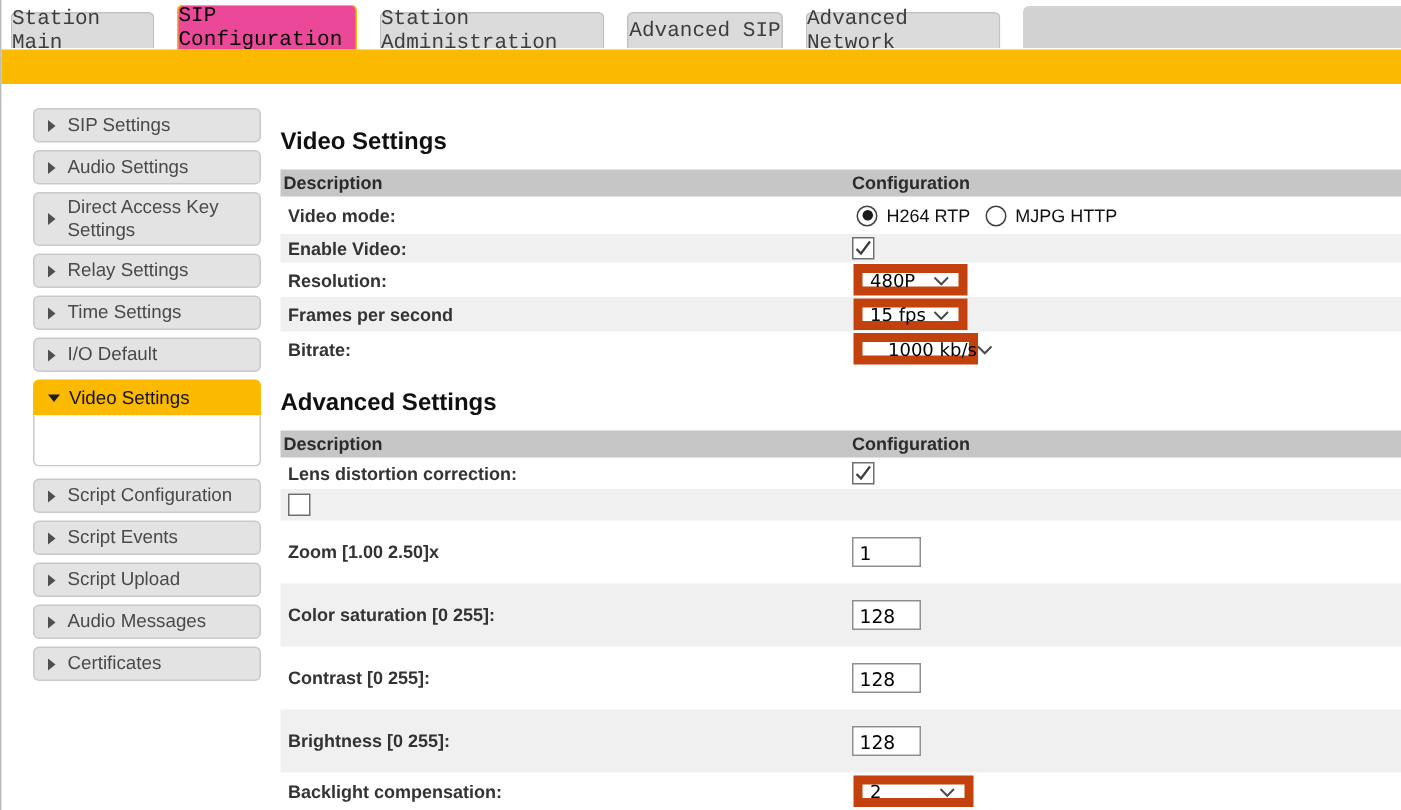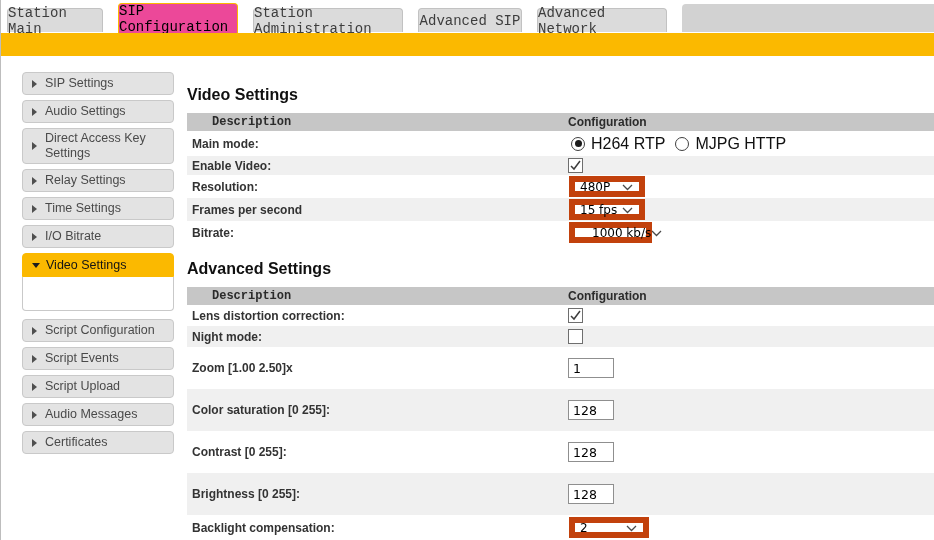--- a/index.html
+++ b/index.html
@@ -19,34 +19,34 @@
   .sb-item { box-sizing:border-box; min-height:23px; margin-bottom:5px; background:#E3E3E3; border:1px solid #C9C9C9; border-radius:4px; display:flex; align-items:center; padding:2px 17px 2px 9px; font-size:12.5px; color:#4A4A4A; line-height:15px; }
   .arr-right { width:0; height:0; border-left:5px solid #4F4F4F; border-top:4px solid transparent; border-bottom:4px solid transparent; margin-right:8px; flex:none; }
   .arr-down { width:0; height:0; border-top:5px solid #1d1d1d; border-left:4px solid transparent; border-right:4px solid transparent; margin-right:6px; flex:none; }
   .sb-group { margin-bottom:8px; }
   .sb-head { box-sizing:border-box; height:24px; background:#FBB900; border:1px solid #FBB900; border-radius:4px 4px 0 0; display:flex; align-items:center; padding:0 6px 0 9px; font-size:12.5px; color:#141414; }
   .sb-panel { box-sizing:border-box; height:34px; background:#fff; border:1px solid #C9C9C9; border-top:none; border-radius:0 0 4px 4px; }
   .main { position:absolute; left:187px; top:80px; width:747px; }
   .section-title { font-size:16px; font-weight:bold; color:#101010; margin:16px 0 9px 0; line-height:18px; }
   .section:first-child .section-title { margin-top:6px; }
   .tbl-head { height:18px; background:#C6C6C6; display:flex; align-items:center; font-size:12px; font-weight:bold; color:#2B2B2B; }
-  .tbl-head .c1 { box-sizing:border-box; width:376px; padding-left:25px; flex:none;font-family:Liberation Mono, monospace; }
+  .tbl-head .c1 { box-sizing:border-box; width:376px; padding-left:2px; flex:none; }
   .tbl-head .c2 { flex:1; padding-left:5px; }
   .trow { display:flex; align-items:center; font-size:12px; font-weight:bold; color:#333; }
   .trow.alt { background:#F0F0F0; }
   .trow .c1 { box-sizing:border-box; width:376px; padding-left:5px; flex:none; }
   .trow .c2 { flex:1; padding-left:5px; display:flex; align-items:center; }
   .s0 .r-radio_group { height:25px; }
   .s0 .r-checkbox { height:19px; }
   .s0 .r-select { height:23px; }
   .s1 .r-checkbox { height:21px; }
   .s1 .r-input { height:42px; }
   .s1 .r-select { height:25px; }
   .radio-group { display:flex; align-items:center; margin-left:3px; }
-  .radio-opt { display:flex; align-items:center; margin-right:10px; font-size:16px; font-weight:normal; color:#101010; }
+  .radio-opt { display:flex; align-items:center; margin-right:10px; font-size:12px; font-weight:normal; color:#101010; }
   .radio { box-sizing:border-box; width:14px; height:14px; border:1px solid #404040; border-radius:50%; background:#fff; display:flex; align-items:center; justify-content:center; margin-right:6px; flex:none; }
   .radio.on::after { content:""; width:7px; height:7px; border-radius:50%; background:#1A1A1A; }
   .chk { box-sizing:border-box; width:15px; height:15px; border:1px solid #6E6E6E; background:#fff; display:flex; align-items:center; justify-content:center; }
   .sel { box-sizing:border-box; width:76px; height:21px; margin-left:1px; border:6px solid #c2410c; background:#fff; display:flex; align-items:center; justify-content:space-between; padding:0 6px 0 5px; font-family:"DejaVu Sans",sans-serif; font-size:12px; font-weight:normal; color:#000; white-space:nowrap; }
   .sel[data-name="bitrate-select"] { width:83px; padding-right:4px;padding-left:17px; }
   .sel[data-name="backlight-compensation-select"] { width:80px; }
   .inp { box-sizing:border-box; width:46px; height:20px; border:1px solid #8F8F8F; background:#fff; display:flex; align-items:center; padding-left:4px; font-family:"DejaVu Sans",sans-serif; font-size:12.5px; font-weight:normal; color:#000; }
   .save-btn { display:block; margin:10px 0 0 1px; width:100px; height:27px; box-sizing:border-box; border-radius:4px; background:#E9E9E9; border:7px solid #22c55e; font-size:15px; color:#5E5E5E; font-family:"Liberation Sans",sans-serif; }
 </style>
 </head>
@@ -79,21 +79,21 @@
       <div class="sb-item" data-name="sidebar-item-relay-settings">
         <span class="arr-right" data-name="chevron-right-icon"></span>
         <span data-name="sidebar-item-label">Relay Settings</span>
       </div>
       <div class="sb-item" data-name="sidebar-item-time-settings">
         <span class="arr-right" data-name="chevron-right-icon"></span>
         <span data-name="sidebar-item-label">Time Settings</span>
       </div>
       <div class="sb-item" data-name="sidebar-item-i-o-settings">
         <span class="arr-right" data-name="chevron-right-icon"></span>
-        <span data-name="sidebar-item-label">I/O Bitrate</span>
+        <span data-name="sidebar-item-label">I/O Default</span>
       </div>
       <div class="sb-group" data-name="sidebar-group-video-settings">
         <div class="sb-head" data-name="sidebar-item-video-settings">
           <span class="arr-down" data-name="chevron-down-icon"></span>
           <span data-name="sidebar-item-label">Video Settings</span>
         </div>
         <div class="sb-panel" data-name="sidebar-expanded-panel"></div>
       </div>
       <div class="sb-item" data-name="sidebar-item-script-configuration">
         <span class="arr-right" data-name="chevron-right-icon"></span>
@@ -119,21 +119,21 @@
   <div class="main" data-name="main-content">
     <div id="sections">
         <div class="section s0" data-name="section-video-settings">
           <div class="section-title" data-name="section-title">Video Settings</div>
           <div class="tbl" data-name="settings-table">
             <div class="tbl-head" data-name="table-header-row">
               <div class="c1" data-name="column-header-description">Description</div>
               <div class="c2" data-name="column-header-configuration">Configuration</div>
             </div>
             <div class="trow r-radio_group" data-name="table-row-video-mode">
-              <div class="c1" data-name="row-label">Main mode:</div>
+              <div class="c1" data-name="row-label">Video mode:</div>
               <div class="c2" data-name="row-configuration">
                 <span class="radio-group" data-name="video-mode-radio-group">
                   <span class="radio-opt" data-name="video-mode-option-h264-rtp">
                     <span class="radio on" data-name="video-mode-radio-h264-rtp"></span>
                     <span data-name="video-mode-radio-label">H264 RTP</span>
                   </span>
                   <span class="radio-opt" data-name="video-mode-option-mjpg-http">
                     <span class="radio" data-name="video-mode-radio-mjpg-http"></span>
                     <span data-name="video-mode-radio-label">MJPG HTTP</span>
                   </span>
@@ -196,21 +196,20 @@
               <div class="c1" data-name="row-label">Lens distortion correction:</div>
               <div class="c2" data-name="row-configuration">
                 <span class="chk" data-name="lens-distortion-correction-checkbox">
                   <svg width="13" height="13" viewBox="0 0 13 13" data-name="checkmark-icon">
                     <polyline points="2,7 5,10 11,2" fill="none" stroke="#3d3d3d" stroke-width="1.5"></polyline>
                   </svg>
                 </span>
               </div>
             </div>
             <div class="trow r-checkbox alt" data-name="table-row-night-mode">
-              <div class="c1" data-name="row-label">Night mode:</div>
               <div class="c2" data-name="row-configuration">
                 <span class="chk" data-name="night-mode-checkbox"></span>
               </div>
             </div>
             <div class="trow r-input" data-name="table-row-zoom-1-00-2-50-x">
               <div class="c1" data-name="row-label">Zoom [1.00 2.50]x</div>
               <div class="c2" data-name="row-configuration">
                 <span class="inp" data-name="zoom-input">1</span>
               </div>
             </div>

